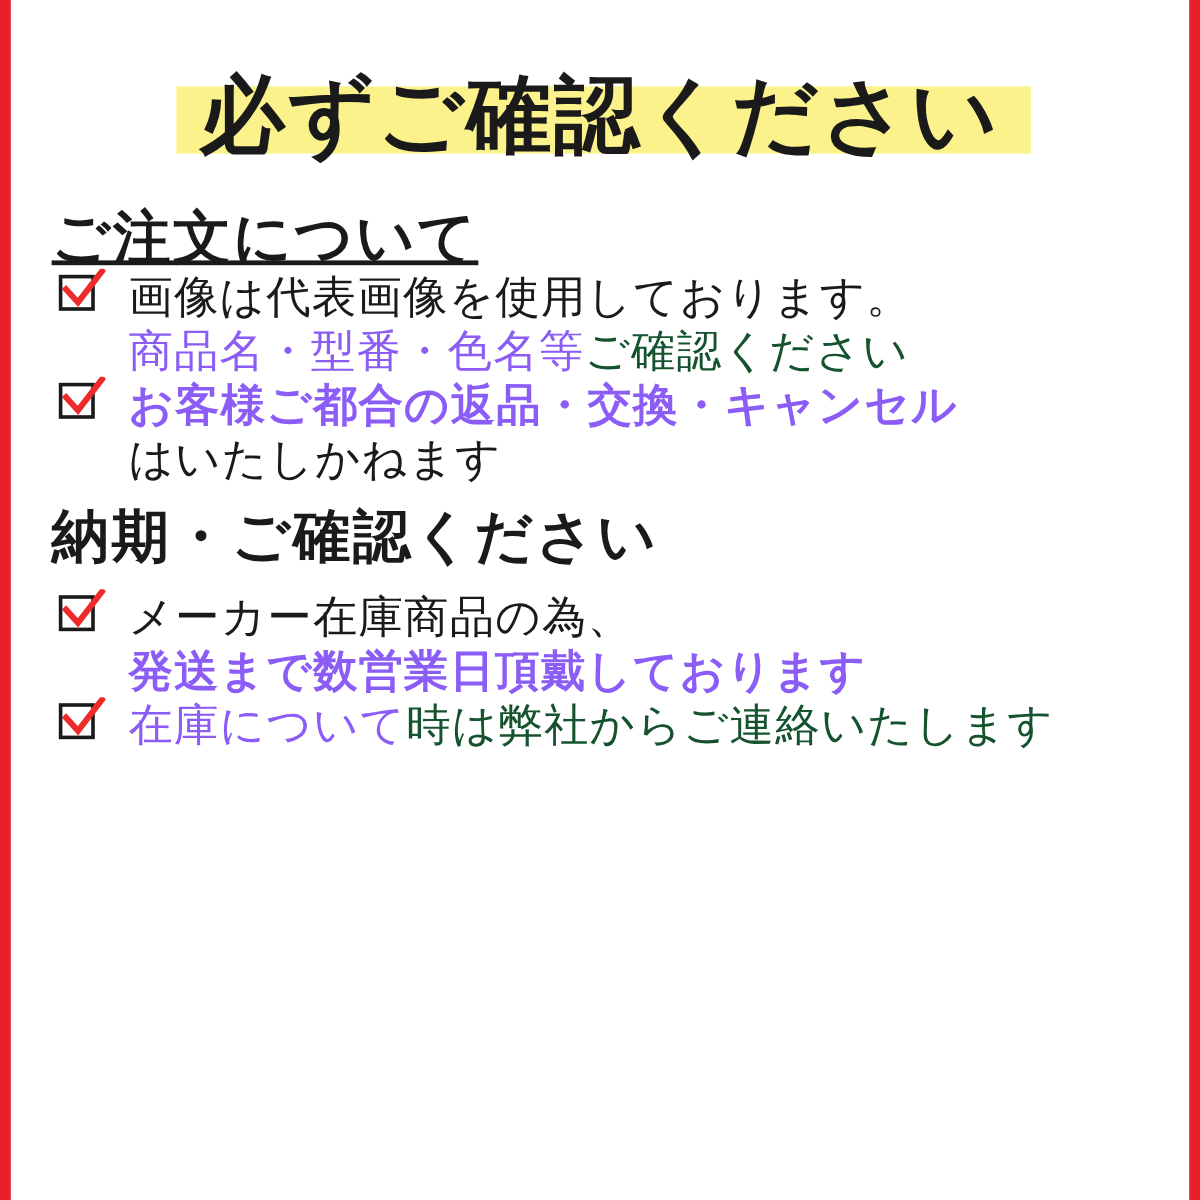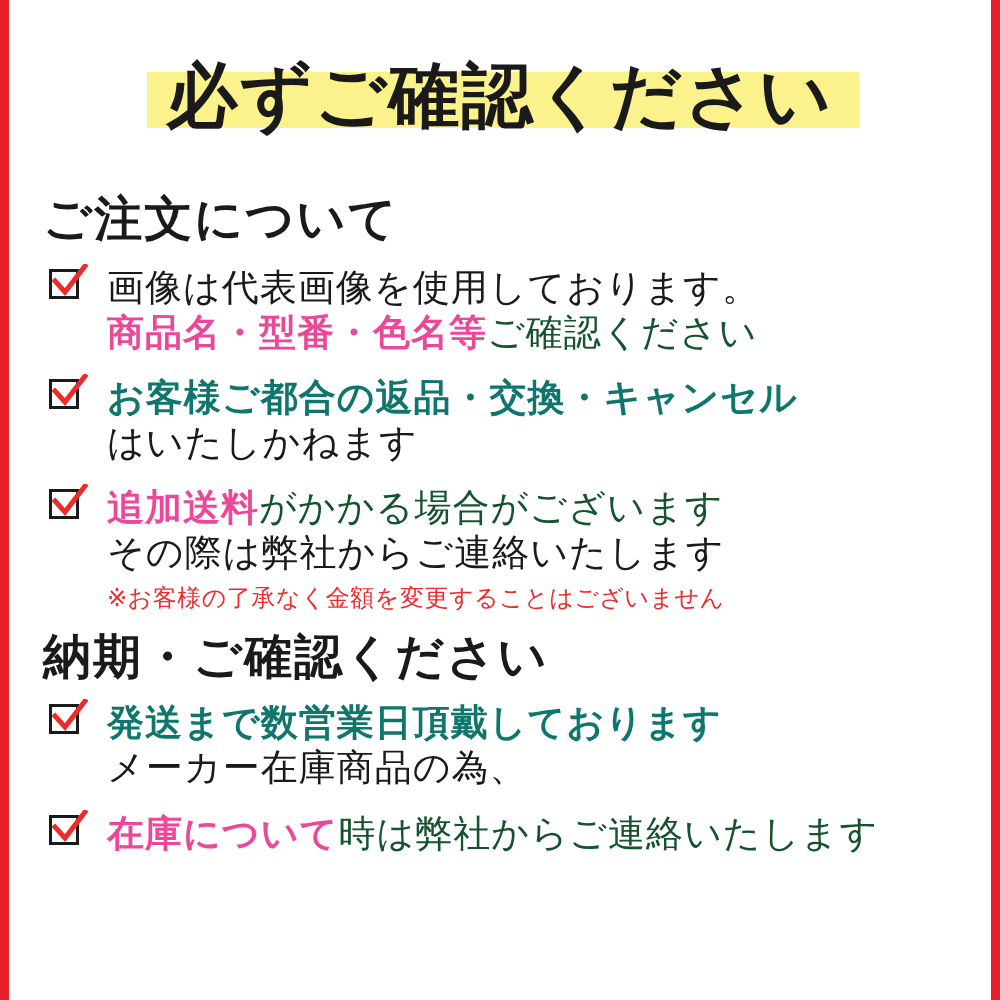--- a/index.html
+++ b/index.html
@@ -71,28 +71,27 @@
   
   .section-heading {
     font-family: "DejaVu Sans", "Liberation Sans", sans-serif;
     font-weight: bold;
     font-size: 48px;
     color: #1a1a1a;
     letter-spacing: 2px;
     margin-left: 34px;
     line-height: 1.1;
   }
-  .section-1-heading { margin-top: 48px; }
+  .section-1-heading { margin-top: 28px; text-decoration: underline; }
   .section-2-heading { margin-top: 16px; }
 
   
   .item {
     position: relative;
     margin-left: 40px;
-    margin-top: 20px;
     padding-left: 58px;
   }
   .check {
     position: absolute;
     left: 0;
     top: 4px;
     width: 34px;
     height: 34px;
   }
   .check .box {
@@ -113,26 +112,26 @@
   }
   .line {
     font-family: "DejaVu Sans", "Liberation Sans", sans-serif;
     font-size: 37px;
     line-height: 1.22;
     color: #1a1a1a;
     letter-spacing: 1px;
     white-space: nowrap;
   }
   .line.red {
-    color: #0f766e;
+    color: #8b5cf6;
     font-weight: bold;
   }
   .line .red {
-    color: #ec4899;
-    font-weight: bold;
+    color: #8b5cf6;
+    font-weight: normal;
   }
   .line .blk {
     color: #14532d;
     font-weight: normal;
   }
   .note {
     font-family: "DejaVu Sans", "Liberation Sans", sans-serif;
     font-size: 24px;
     color: #ee2b2b;
     letter-spacing: 0.5px;
@@ -172,43 +171,32 @@
       <span class="check">
         <span class="box"></span>
         <svg viewBox="0 0 38 38" aria-hidden="true">
           <path d="M5 17 L15 28 L35 2" fill="none" stroke="#ee2b2b" stroke-width="5" stroke-linecap="square"></path>
         </svg>
       </span>
       <div class="line red">お客様ご都合の返品・交換・キャンセル</div>
       <div class="line">はいたしかねます</div>
     </div>
 
-    <div class="item">
-      <span class="check">
-        <span class="box"></span>
-        <svg viewBox="0 0 38 38" aria-hidden="true">
-          <path d="M5 17 L15 28 L35 2" fill="none" stroke="#ee2b2b" stroke-width="5" stroke-linecap="square"></path>
-        </svg>
-      </span>
-      <div class="line"><span class="red">追加送料</span><span class="blk">がかかる場合がございます</span></div>
-      <div class="line">その際は弊社からご連絡いたします</div>
-      <div class="note">※お客様の了承なく金額を変更することはございません</div>
-    </div>
 
     <div class="section-heading section-2-heading">納期・ご確認ください</div>
 
     <div class="item tight">
       <span class="check">
         <span class="box"></span>
         <svg viewBox="0 0 38 38" aria-hidden="true">
           <path d="M5 17 L15 28 L35 2" fill="none" stroke="#ee2b2b" stroke-width="5" stroke-linecap="square"></path>
         </svg>
       </span>
+      <div class="line">メーカー在庫商品の為、</div>
       <div class="line red">発送まで数営業日頂戴しております</div>
-      <div class="line">メーカー在庫商品の為、</div>
     </div>
 
     <div class="item">
       <span class="check">
         <span class="box"></span>
         <svg viewBox="0 0 38 38" aria-hidden="true">
           <path d="M5 17 L15 28 L35 2" fill="none" stroke="#ee2b2b" stroke-width="5" stroke-linecap="square"></path>
         </svg>
       </span>
       <div class="line"><span class="red">在庫について</span><span class="blk">時は弊社からご連絡いたします</span></div>

